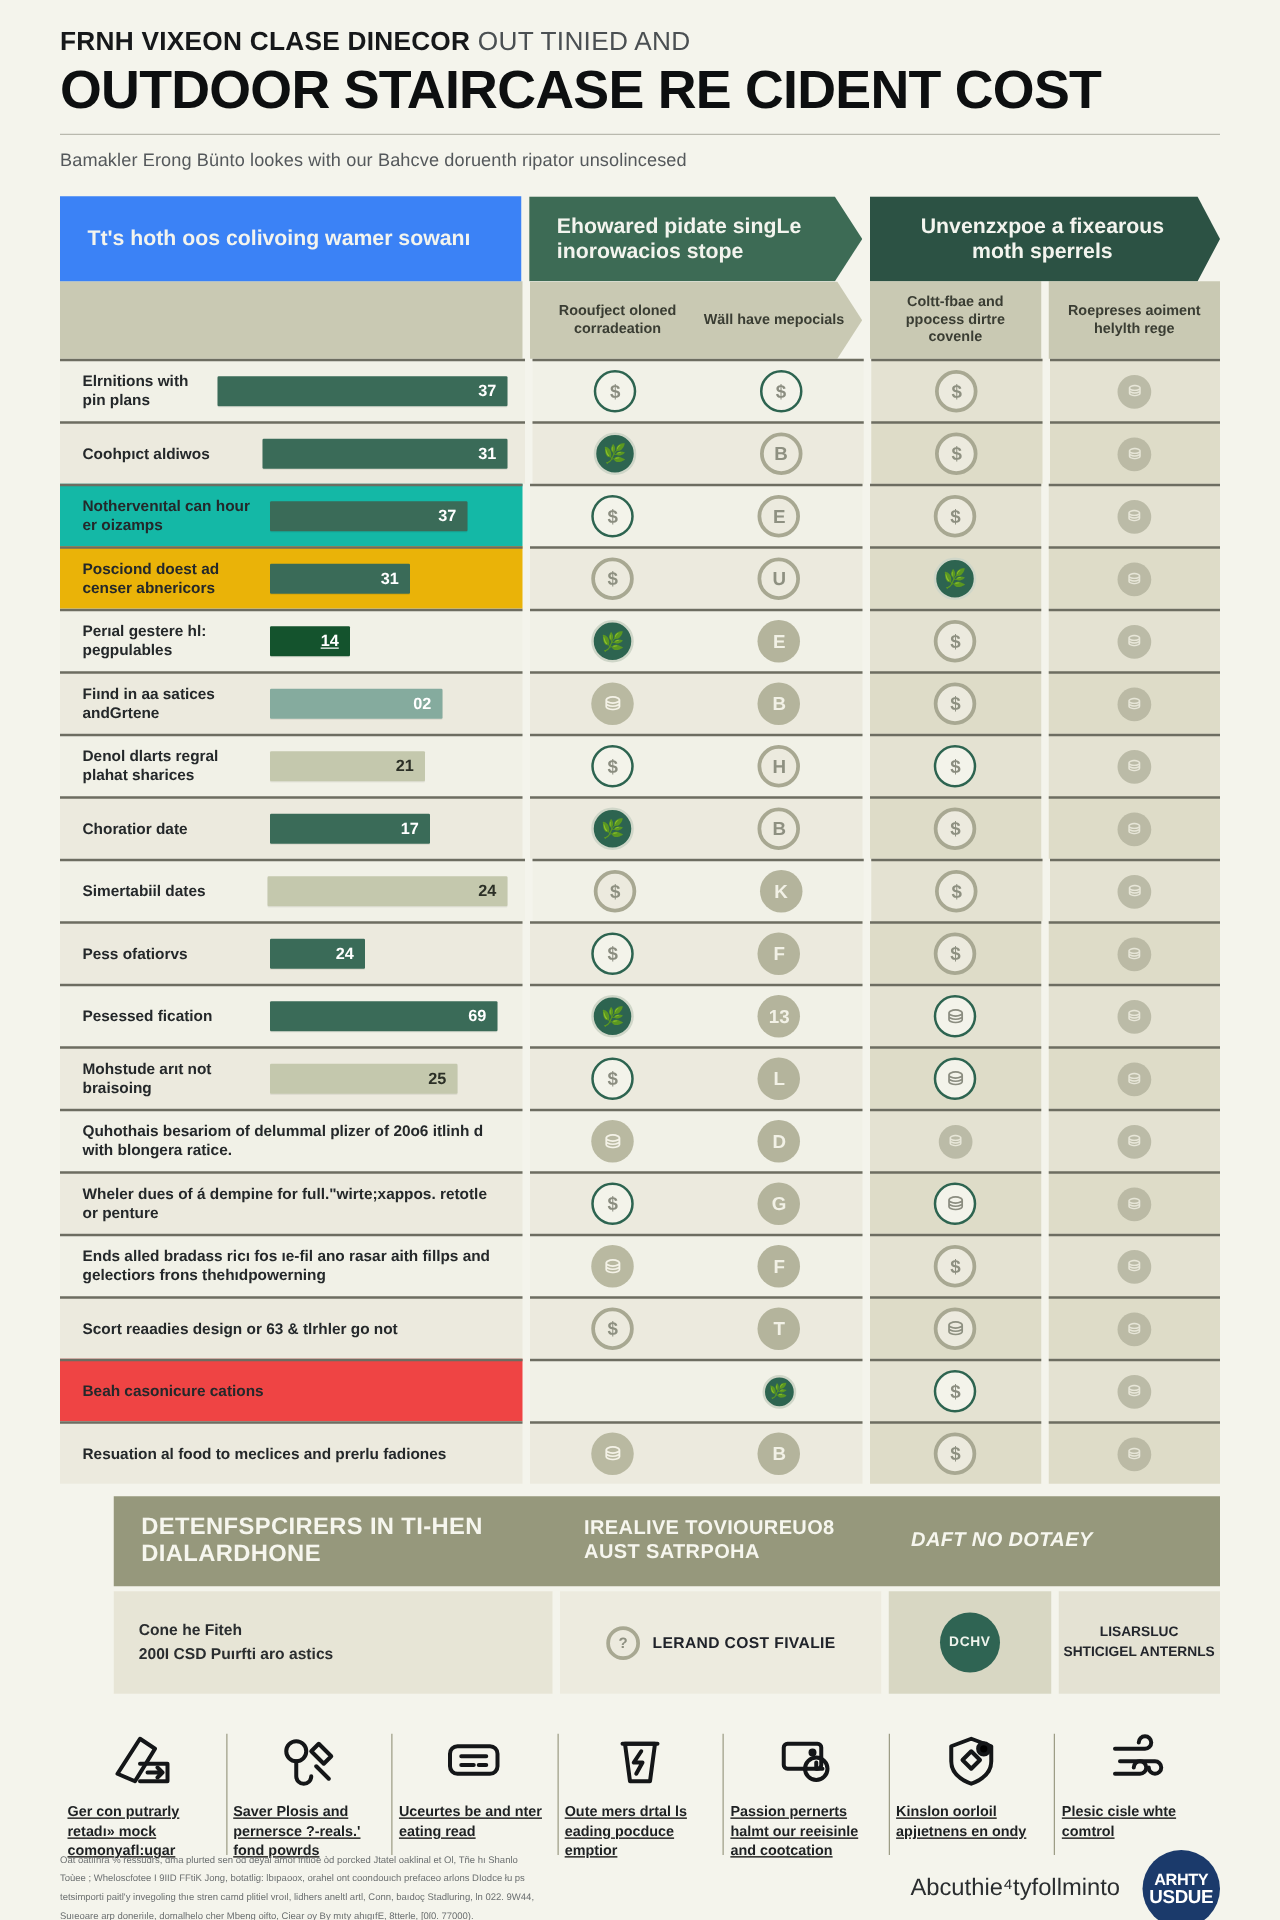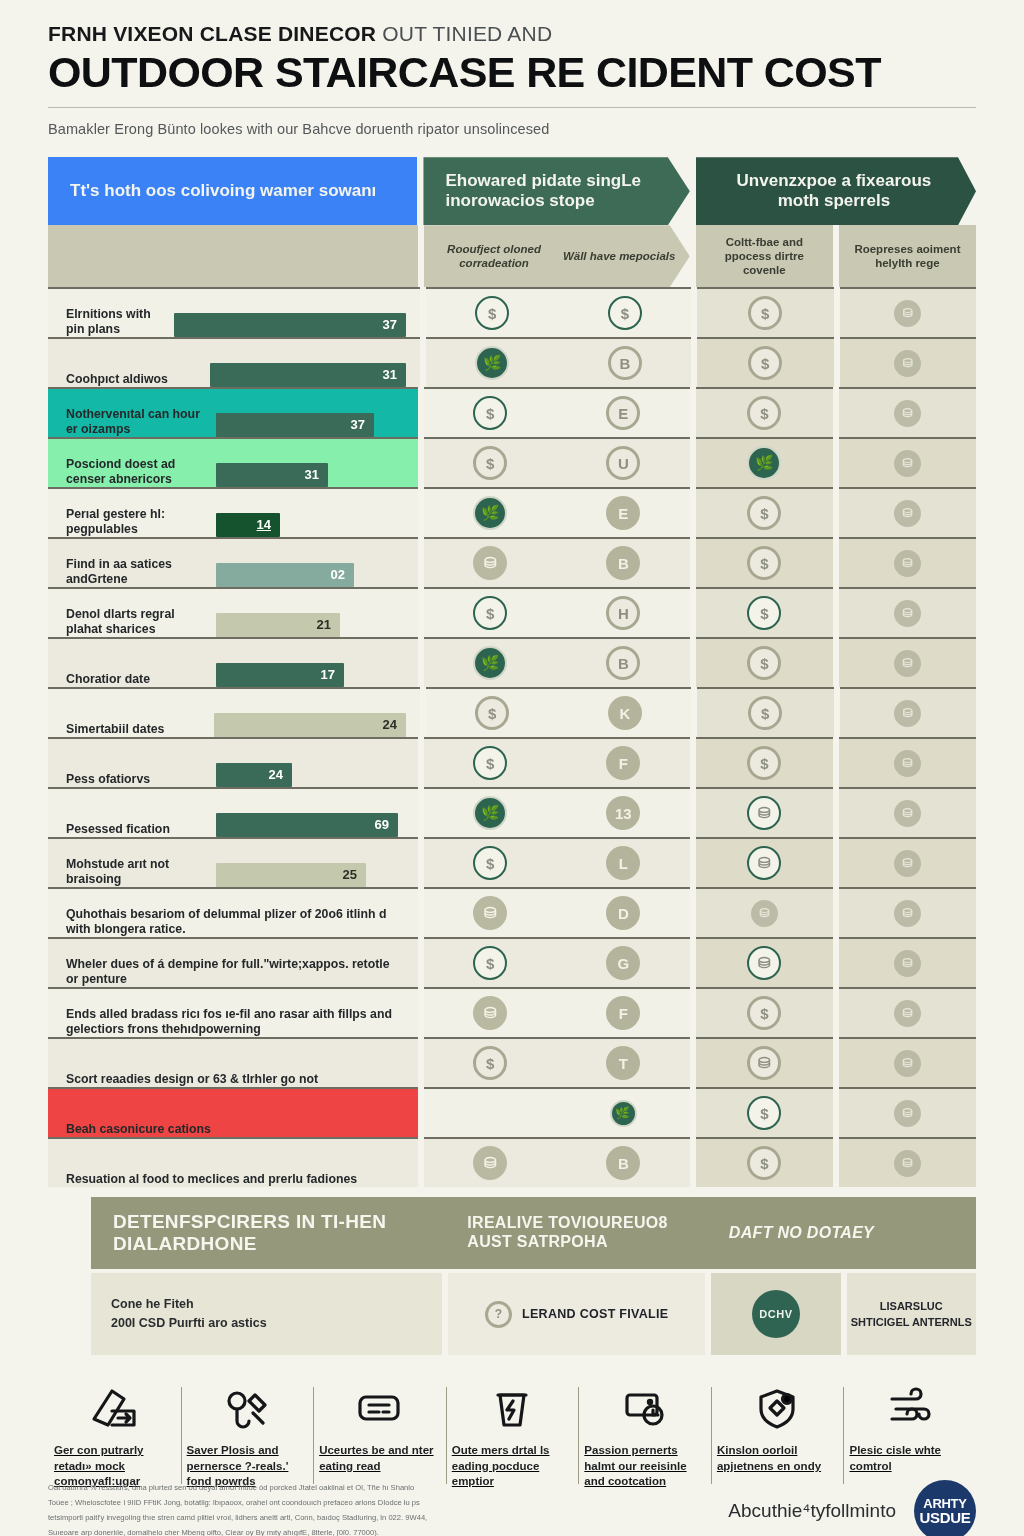--- a/index.html
+++ b/index.html
@@ -53,32 +53,32 @@
   .subrow { display: flex; height: 62px; align-items: stretch; }
   .sub {
     background: #c9c9b3; color: #3a3d33;
     font-size: 11.5px; line-height: 1.25; font-weight: 600;
     display: flex; align-items: center; justify-content: center;
     text-align: center; padding: 0 8px;
   }
   .sub.s0 { width: 372px; }
   .sub.s1 { width: 268px; margin-left: 6px;
     clip-path: polygon(0 0, calc(100% - 20px) 0, 100% 50%, calc(100% - 20px) 100%, 0 100%);
-    display: flex; font-style: italic; }
+    display: flex; }
   .sub.s1 > span { flex: 1; }
   .sub.s2 { width: 138px; margin-left: 6px; }
   .sub.s3 { width: 138px; margin-left: 6px; }
 
   
   .rows { position: relative; }
   .row { display: flex; align-items: stretch; height: 50px; }
 
   .cell-label {
     width: 372px; padding: 0 14px 0 18px;
-    display: flex; align-items: flex-end;
+    display: flex; align-items: center;
     font-size: 12.3px; font-weight: 600; color: #24282a; line-height: 1.22;
     border-top: 2px solid #6d6d61;
     position: relative;
   }
   .label-txt { width: 150px; padding-right: 6px; }
   .label-txt.wide { width: 100%; }
   .barwrap { flex: 1; display: flex; align-items: center; position: relative; }
   .bar {
     height: 24px; border-radius: 1px;
     display: flex; align-items: center; justify-content: flex-end;
@@ -267,21 +267,21 @@
             </span>
     </div>
     <div class="cell-ic c2" style="background:#e4e2d2">
             <span class="badge ring-tan">$</span>
           </div>
     <div class="cell-ic c3" style="background:#e4e2d2">
             <span class="badge faint sm">⛁</span>
           </div>
   </div>
         <div class="row">
-    <div class="cell-label" style="background:#86efac">
+    <div class="cell-label" style="background:#eab308">
       <span class="label-txt ">Posciond doest ad censer abnericors</span>
       <span class="barwrap">
               <div class="bar " style="width:112px;background:#3a6b58;">
          <span>31</span>
               </div>
             </span>
     </div>
     <div class="cell-ic c1" style="background:#eceade">
       <span class="pair">
               <div>

